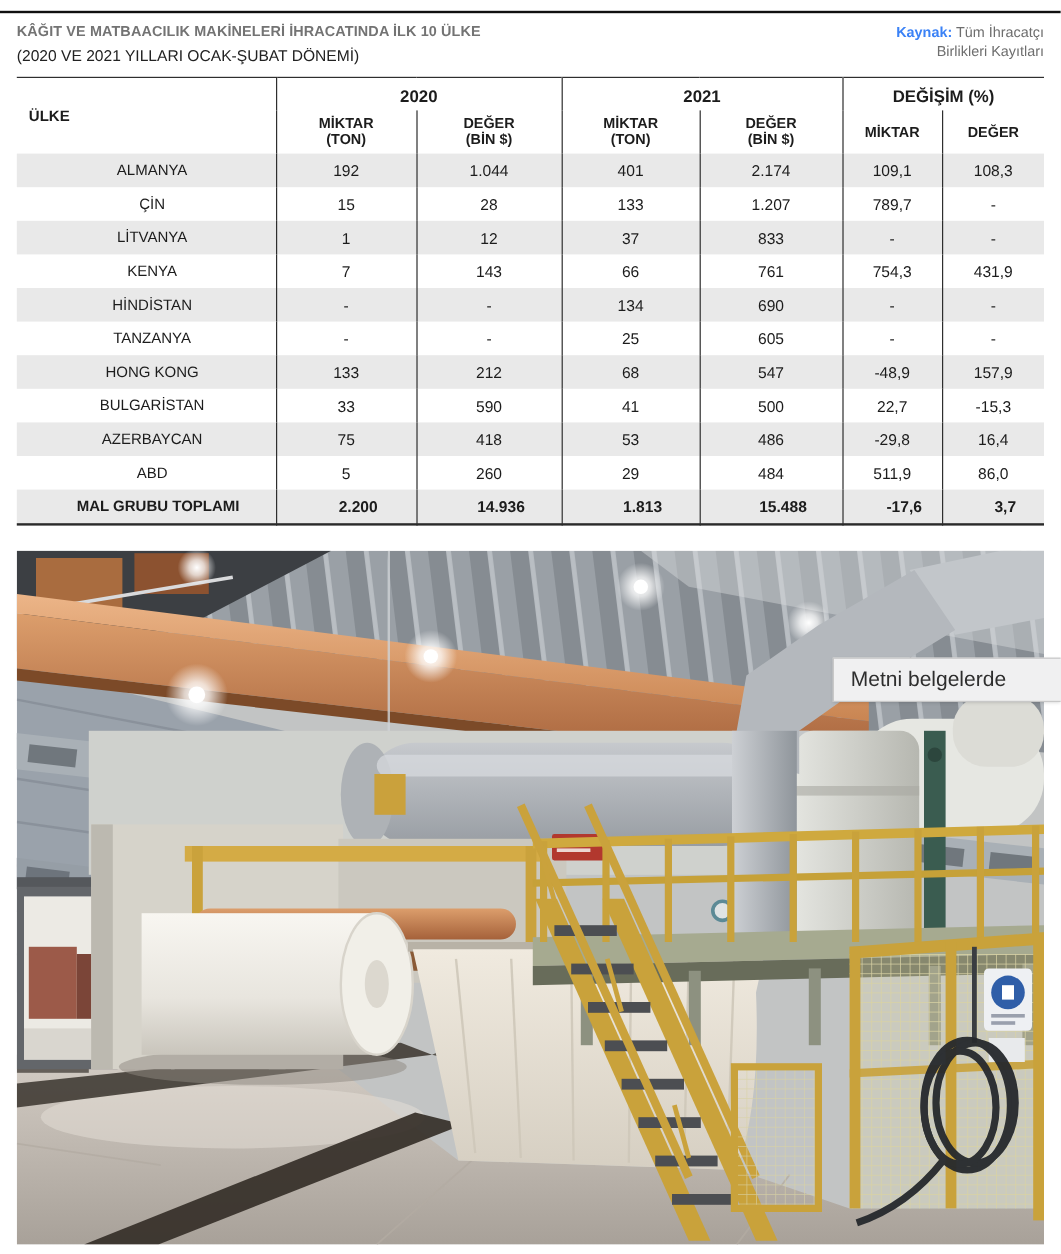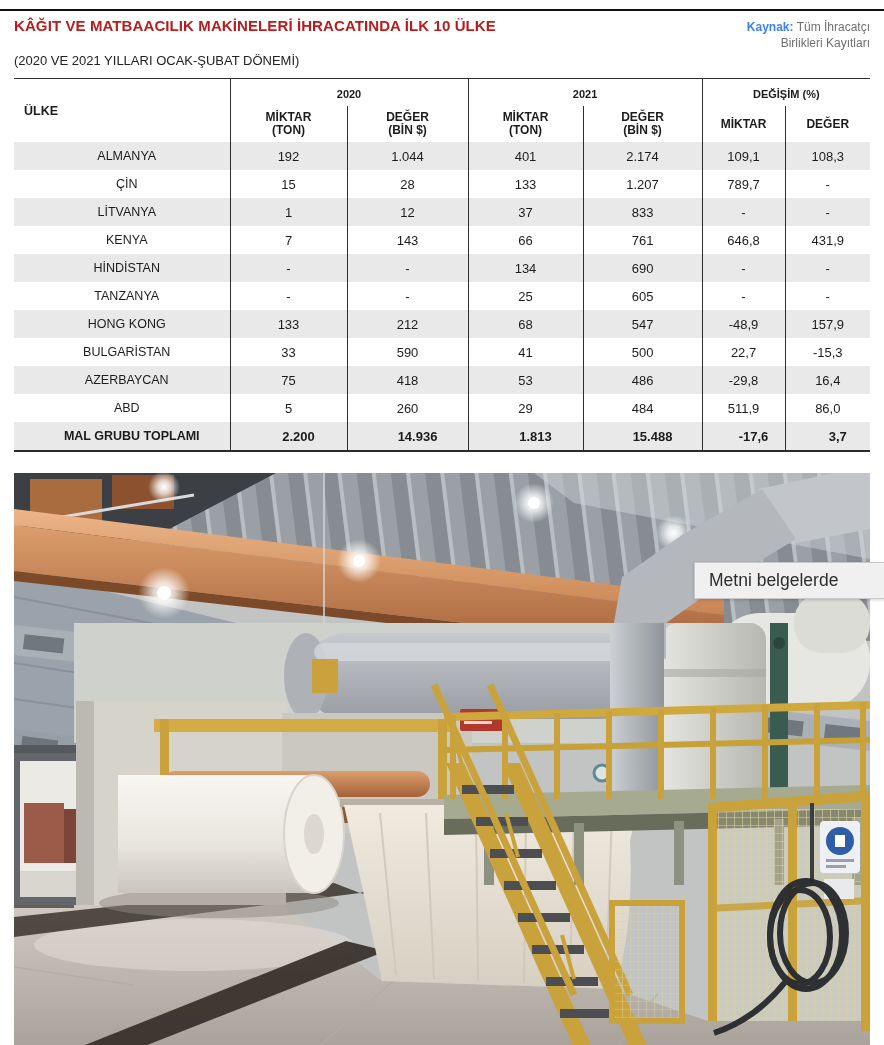--- a/index.html
+++ b/index.html
@@ -1,28 +1,28 @@
 <!DOCTYPE html>
 <html><head>
 <meta charset="utf-8">
 <style>
   html,body{margin:0;padding:0;background:#fff;}
   body{width:884px;height:1045px;overflow:hidden;font-family:"Liberation Sans",sans-serif;color:#1c1c1c;}
   .top-rule{height:2px;background:#101010;margin-top:9px;}
   header{display:flex;justify-content:space-between;align-items:flex-start;margin:6px 14px 0 14px;}
-  .title{font-size:15px;font-weight:bold;letter-spacing:.1px;line-height:18px;color:#b91c1c;}
-  .subtitle{font-size:13px;line-height:16px;color:#222;margin-top:18px;}
+  .title{font-size:12px;font-weight:bold;letter-spacing:.1px;line-height:18px;color:#737373;}
+  .subtitle{font-size:13px;line-height:16px;color:#222;margin-top:4px;}
   .source{text-align:right;font-size:12px;line-height:16px;color:#6e6e6e;margin-top:2px;}
   .source .src-label{font-weight:bold;color:#3b82f6;}
   table{border-collapse:collapse;table-layout:fixed;width:856px;margin:9px 14px 0 14px;
         border-top:1px solid #2e2e2e;border-bottom:2px solid #2a2a2a;}
   col.c0{width:216px}col.c1{width:117px}col.c2{width:121px}col.c3{width:115px}col.c4{width:119px}col.c5{width:83px}col.c6{width:85px}
   th,td{padding:0;text-align:center;vertical-align:middle;}
   .bL{border-left:1px solid #2e2e2e;}
-  thead .grp{height:24px;font-size:11px;font-weight:bold;padding-top:3px;}
+  thead .grp{height:24px;font-size:14px;font-weight:bold;padding-top:3px;}
   thead .sub{height:36px;font-size:12px;font-weight:bold;}
   .s1,.s2{display:block;line-height:13px;}
   .s2:empty{display:none;}
   .country-h{text-align:left;padding-left:10px;font-size:12.5px;font-weight:bold;}
   tbody td{height:28px;font-size:13px;}
   tbody td.country{text-align:center;padding-left:10px;font-size:12.5px;}
   tbody tr:nth-child(odd){background:#e9e9e9;}
   tbody tr.total td{font-weight:bold;padding-left:20px;}
   .photo-wrap{position:relative;width:856px;height:578px;margin:21px 14px 0 14px;}
   .photo-wrap svg{display:block;}
@@ -116,21 +116,21 @@
           <td class="bL">833</td>
           <td class="bL">-</td>
           <td class="bL">-</td>
         </tr>
         <tr>
           <td class="country">KENYA</td>
           <td class="bL">7</td>
           <td class="bL">143</td>
           <td class="bL">66</td>
           <td class="bL">761</td>
-          <td class="bL">646,8</td>
+          <td class="bL">754,3</td>
           <td class="bL">431,9</td>
         </tr>
         <tr>
           <td class="country">HİNDİSTAN</td>
           <td class="bL">-</td>
           <td class="bL">-</td>
           <td class="bL">134</td>
           <td class="bL">690</td>
           <td class="bL">-</td>
           <td class="bL">-</td>

